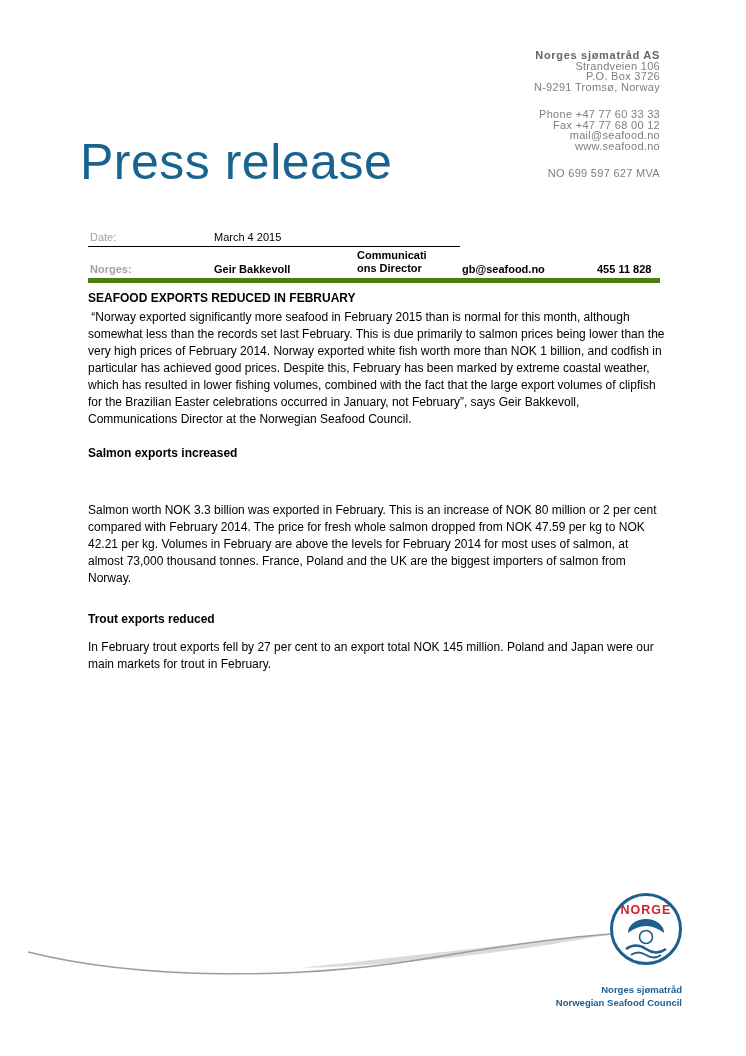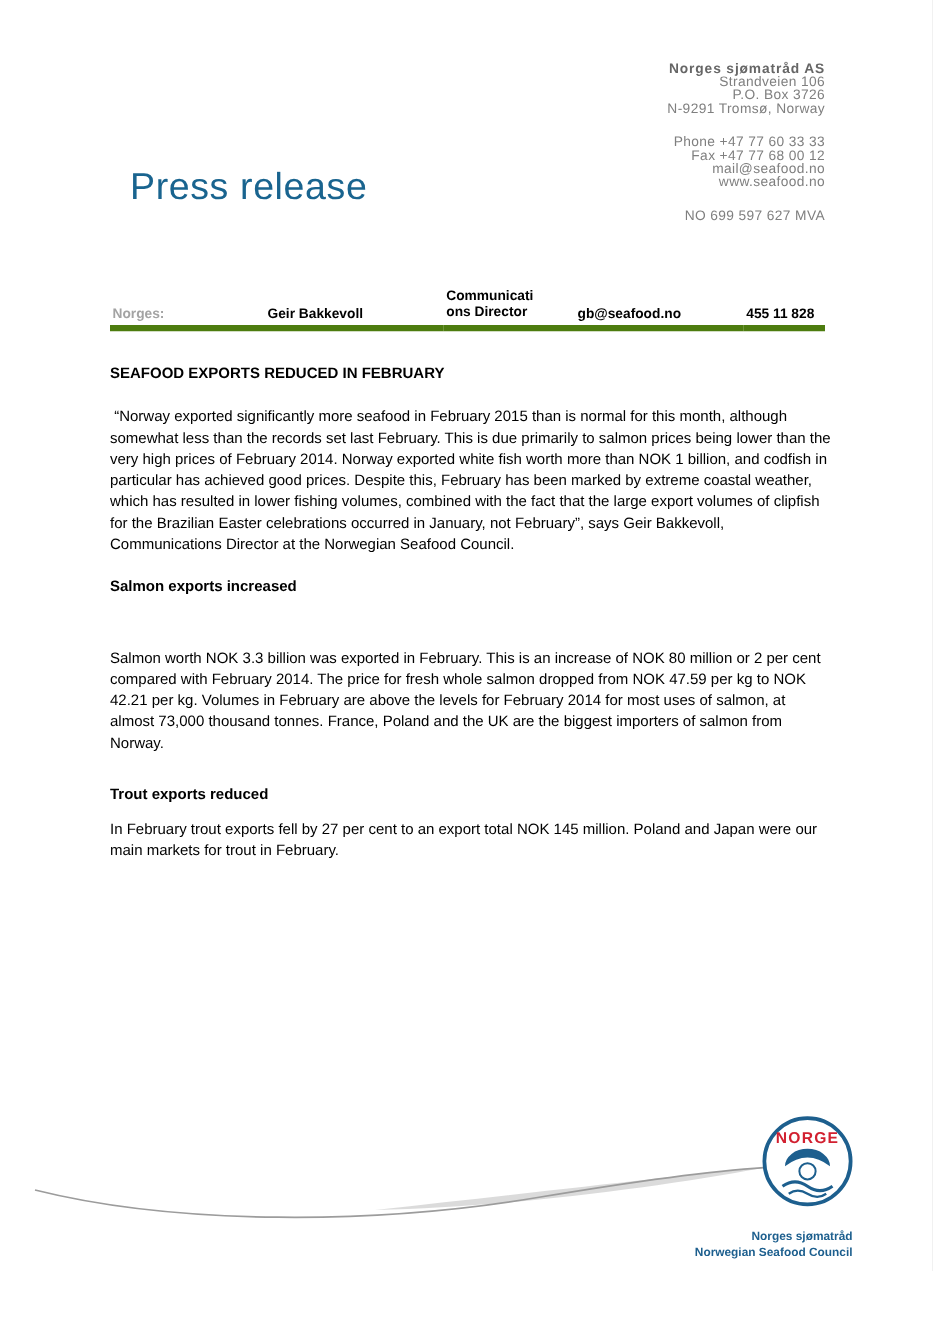--- a/index.html
+++ b/index.html
@@ -29,22 +29,22 @@
     font-weight: bold;
     color: #666666;
     letter-spacing: 0.7px;
   }
   .letterhead-info .block-gap { height: 17px; }
 
   
   .press-title {
     position: absolute;
     top: 133px;
-    left: 104px;
-    font-size: 30px;
+    left: 80px;
+    font-size: 50px;
     font-weight: 400;
     color: #19648f;
     letter-spacing: 0.5px;
   }
 
   
   .meta-table {
     position: absolute;
     top: 229px;
     left: 88px;
@@ -79,21 +79,21 @@
     top: 290px;
     left: 88px;
     width: 578px;
     font-size: 12px;
     line-height: 17px;
     color: #000;
   }
   .headline {
     font-size: 12px;
     font-weight: bold;
-    margin-bottom: 18px;
+    margin-bottom: 2px;
   }
   .article p { margin-bottom: 17px; }
   .article p.quote { white-space: pre-wrap; }
   .section-heading { font-weight: bold; }
   .section-0 .section-heading { margin: 13px 0 40px 0; }
   .section-1 .section-heading { margin: 24px 0 11px 0; }
 
   
   .swoosh {
     position: absolute;
@@ -139,20 +139,27 @@
     <div>mail@seafood.no</div>
     <div>www.seafood.no</div>
     <div class="block-gap"></div>
     <div>NO 699 597 627 MVA</div>
   </div>
 
   <div class="press-title">Press release</div>
 
   <table class="meta-table">
     <tbody>
+        <tr class="row-date">
+      <td class="col-label ruled field-label">Date:</td>
+      <td class="col-name ruled">March 4 2015</td>
+      <td class="col-role ruled"></td>
+      <td class="col-email"></td>
+      <td class="col-phone"></td>
+    </tr>
     <tr class="row-contact">
       <td class="col-label field-label">Norges:</td>
       <td class="col-name">Geir Bakkevoll</td>
       <td class="col-role">
         <span class="role-wrap">Communications Director</span>
       </td>
       <td class="col-email">gb@seafood.no</td>
       <td class="col-phone">455 11 828</td>
     </tr>
   </tbody>

